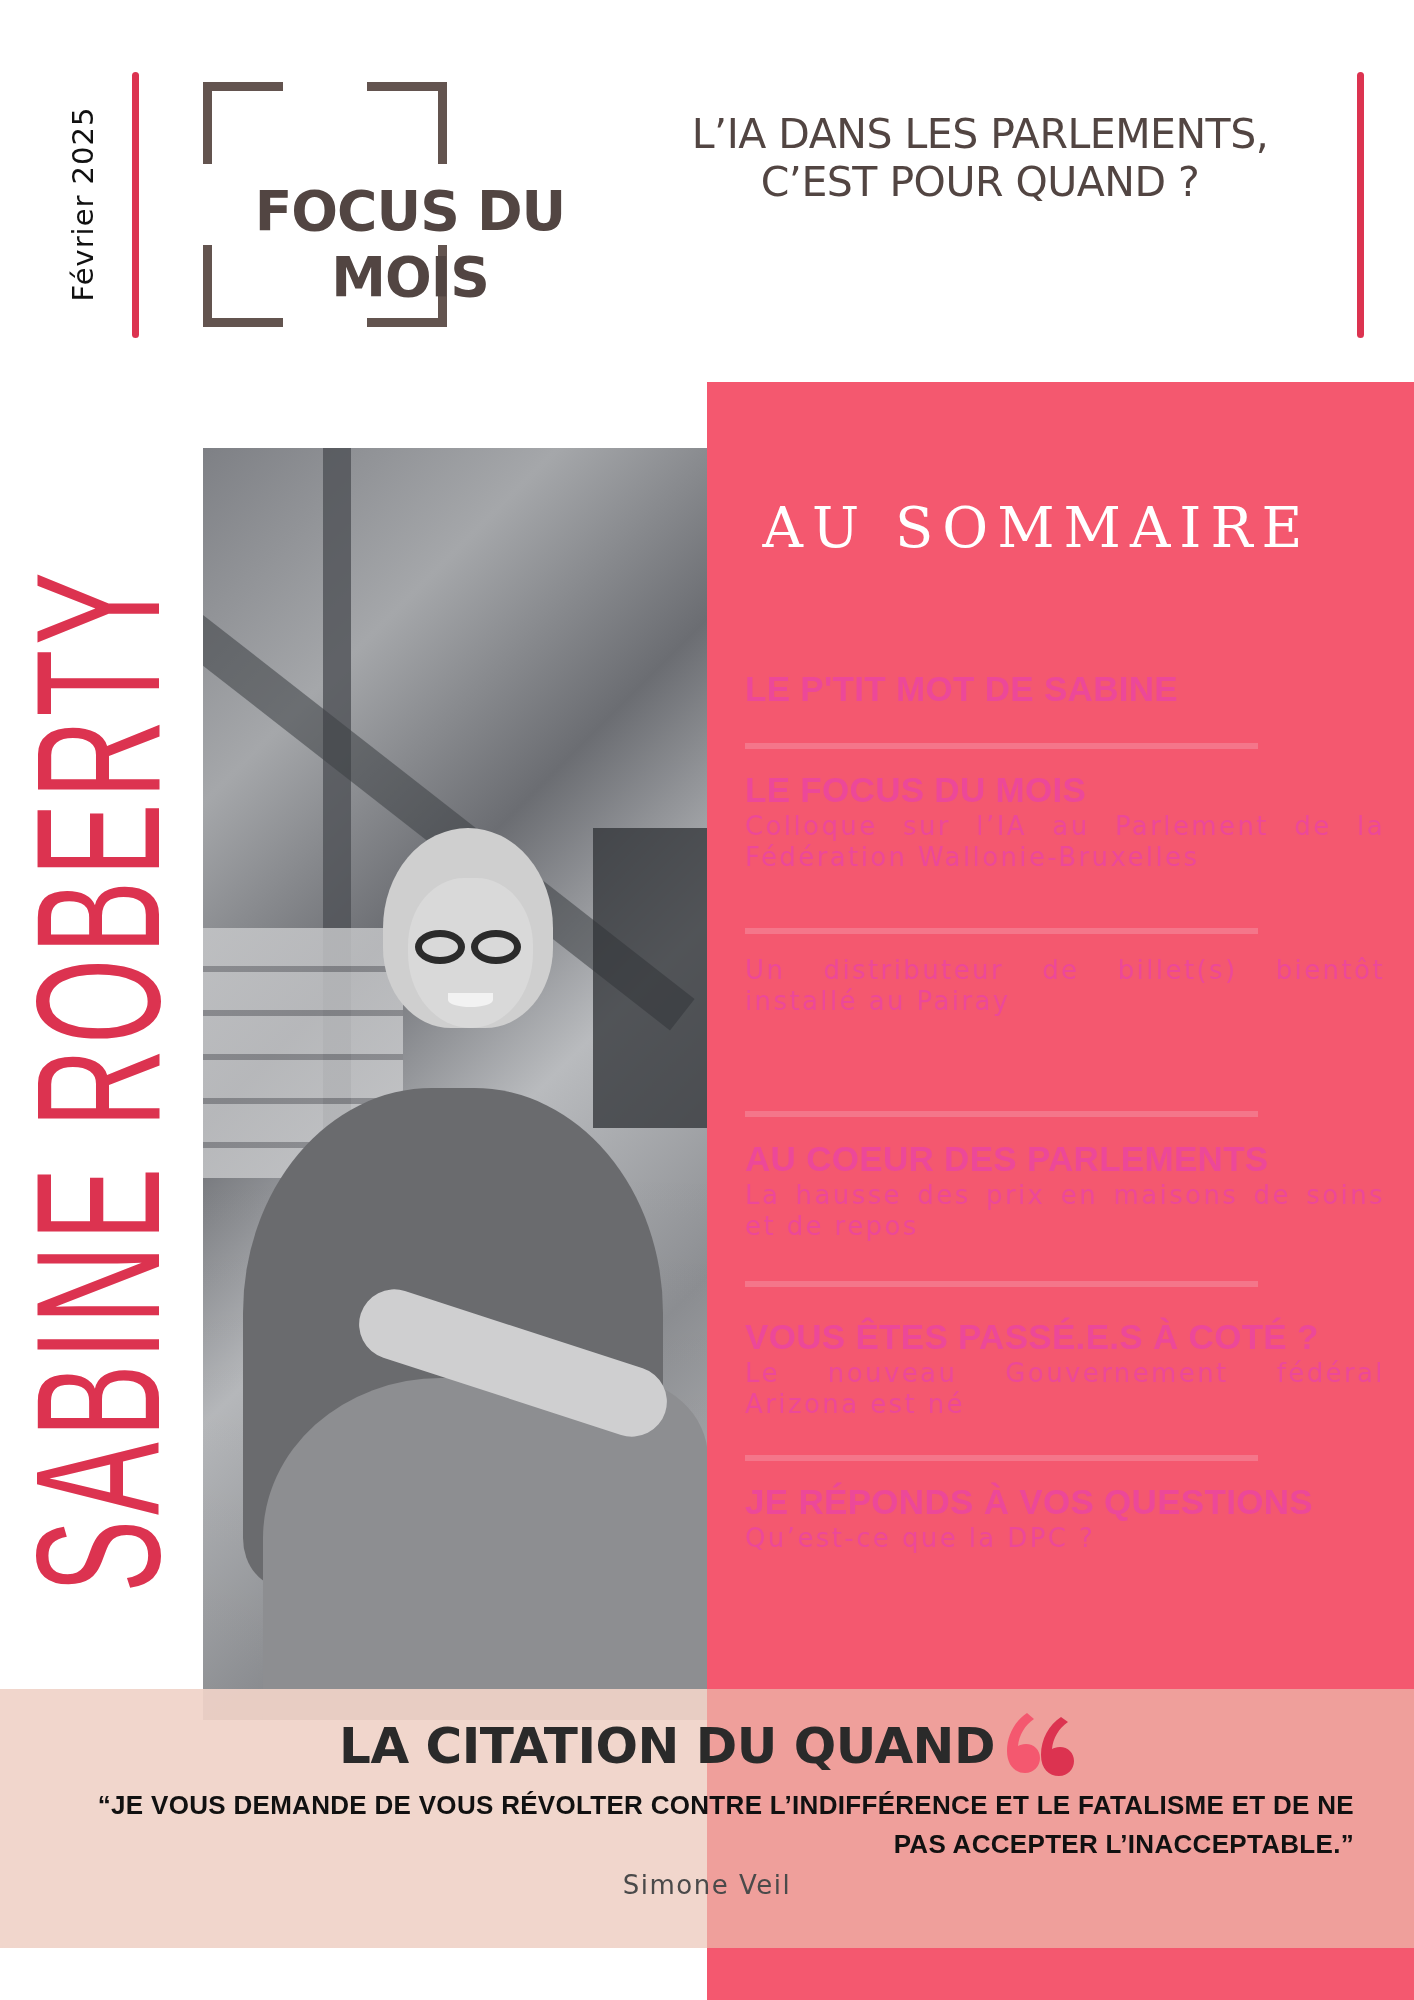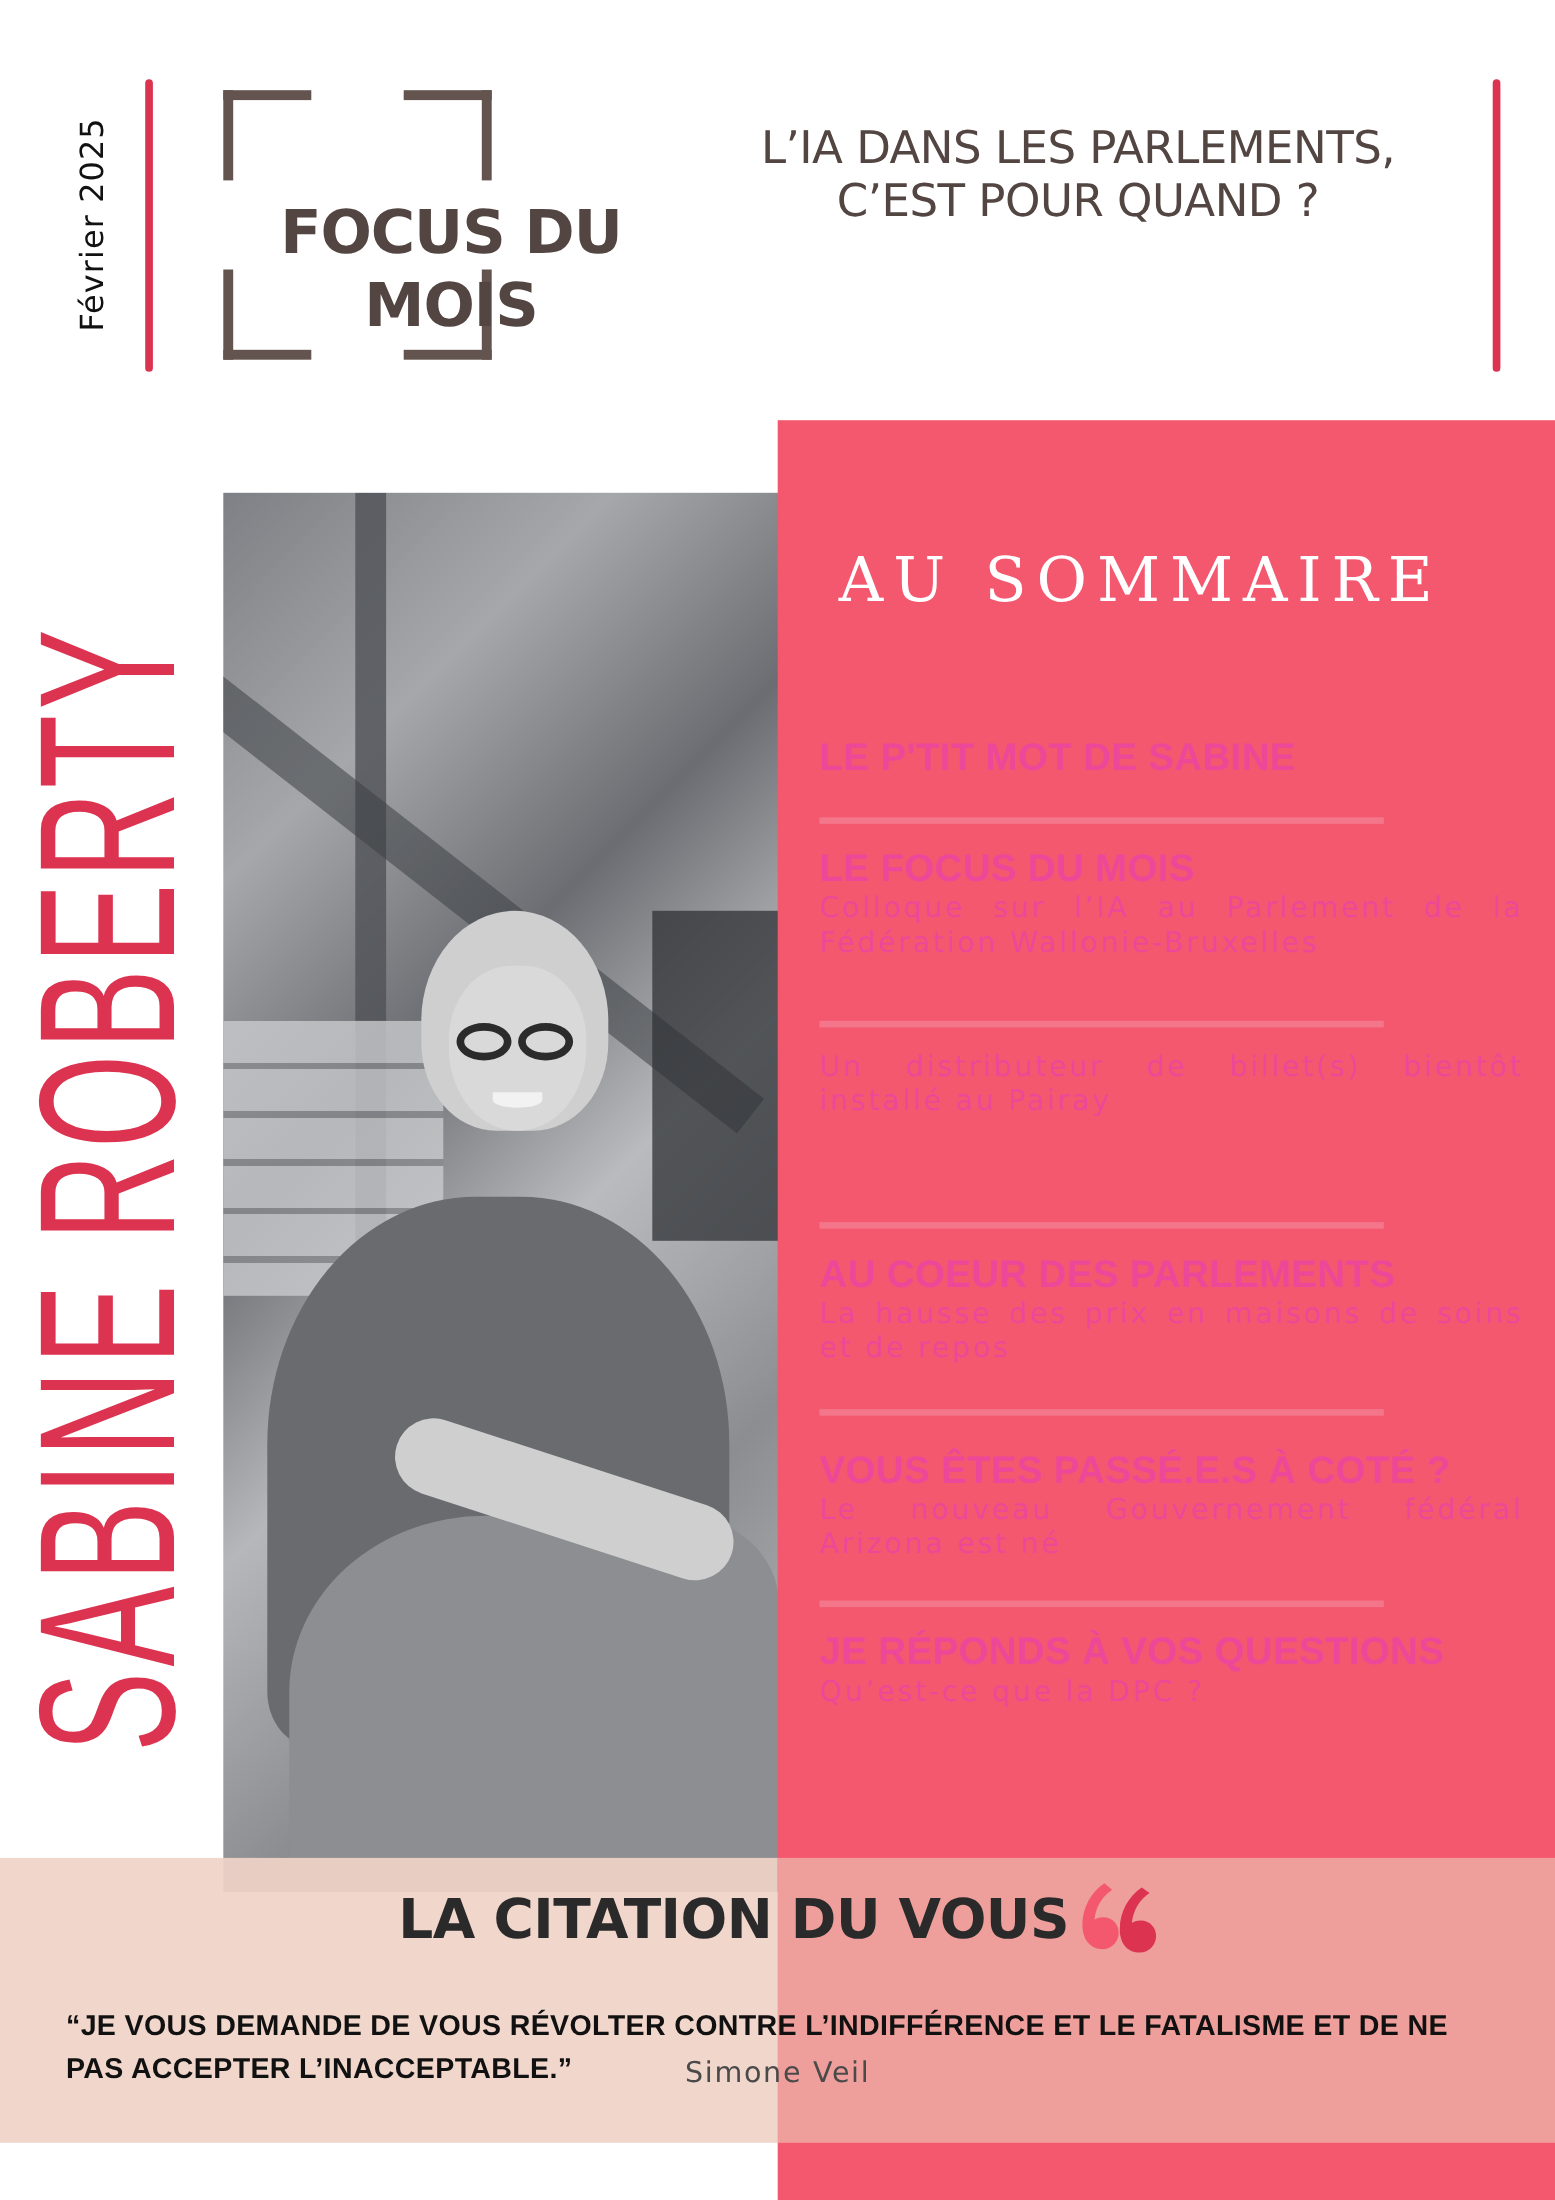--- a/index.html
+++ b/index.html
@@ -100,23 +100,23 @@
   .quote-band-left { position: absolute; left: 0; top: 1689px; width: 707px; height: 259px; background: rgba(240,210,200,0.92); }
   .quote-band-right { position: absolute; left: 707px; top: 1689px; width: 707px; height: 259px; background: #ef9f9b; }
   .quote-title {
     position: absolute; left: 0; top: 1712px; width: 1414px; text-align: center;
     font-family: "DejaVu Sans", sans-serif; font-weight: bold; font-size: 50px;
     color: #2a2a2a; line-height: 60px; letter-spacing: -0.5px;
   }
   .quote-title .txt { display: inline-block; vertical-align: middle; }
   .quote-icon { display: inline-block; vertical-align: middle; width: 74px; height: 66px; margin-left: 6px; margin-top: -4px; }
   .quote-text {
-    position: absolute; left: 60px; top: 1786px; width: 1294px; text-align: left;
+    position: absolute; left: 60px; top: 1786px; width: 1294px; text-align: right;
     font-family: "Liberation Sans", sans-serif; font-weight: bold; font-size: 26px;
-    line-height: 39px; color: #111111; letter-spacing: 0.3px; margin-top: 36px;
+    line-height: 39px; color: #111111; letter-spacing: 0.3px;
   }
   .quote-author {
     position: absolute; left: 0; top: 1870px; width: 1414px; text-align: center;
     font-family: "DejaVu Sans", sans-serif; font-weight: normal; font-size: 26px;
     color: #4a4a4a; letter-spacing: 1.5px;
   }
 </style>
 </head>
 <body>
 
@@ -188,19 +188,19 @@
 
 <div class="toc-item" style="top:1481px;">
   <div class="head">JE RÉPONDS À VOS QUESTIONS</div>
   <div class="sub">Qu’est-ce que la DPC ?</div>
 </div>
 
 <div class="quote-band-left"></div>
 <div class="quote-band-right"></div>
 
 <div class="quote-title">
-  <span class="txt">LA CITATION DU VOUS</span><svg class="quote-icon" viewBox="0 0 74 66">
+  <span class="txt">LA CITATION DU QUAND</span><svg class="quote-icon" viewBox="0 0 74 66">
     <path d="M26 2 C14 10 6 24 6 40 C6 54 14 62 24 62 C33 62 39 55 39 47 C39 39 33 33 25 33 C21 33 19 34 17 35 C18 24 24 14 33 8 Z" fill="#f4586f"></path>
     <path d="M60 6 C48 14 40 28 40 44 C40 58 48 65 58 65 C67 65 73 58 73 50 C73 42 67 36 59 36 C55 36 53 37 51 38 C52 27 58 17 67 11 Z" fill="#dc3350"></path>
   </svg>
 </div>
 <div class="quote-text">“JE VOUS DEMANDE DE VOUS RÉVOLTER CONTRE L’INDIFFÉRENCE ET LE FATALISME ET DE NE PAS ACCEPTER L’INACCEPTABLE.”</div>
 <div class="quote-author">Simone Veil</div>
 
 </body></html>

